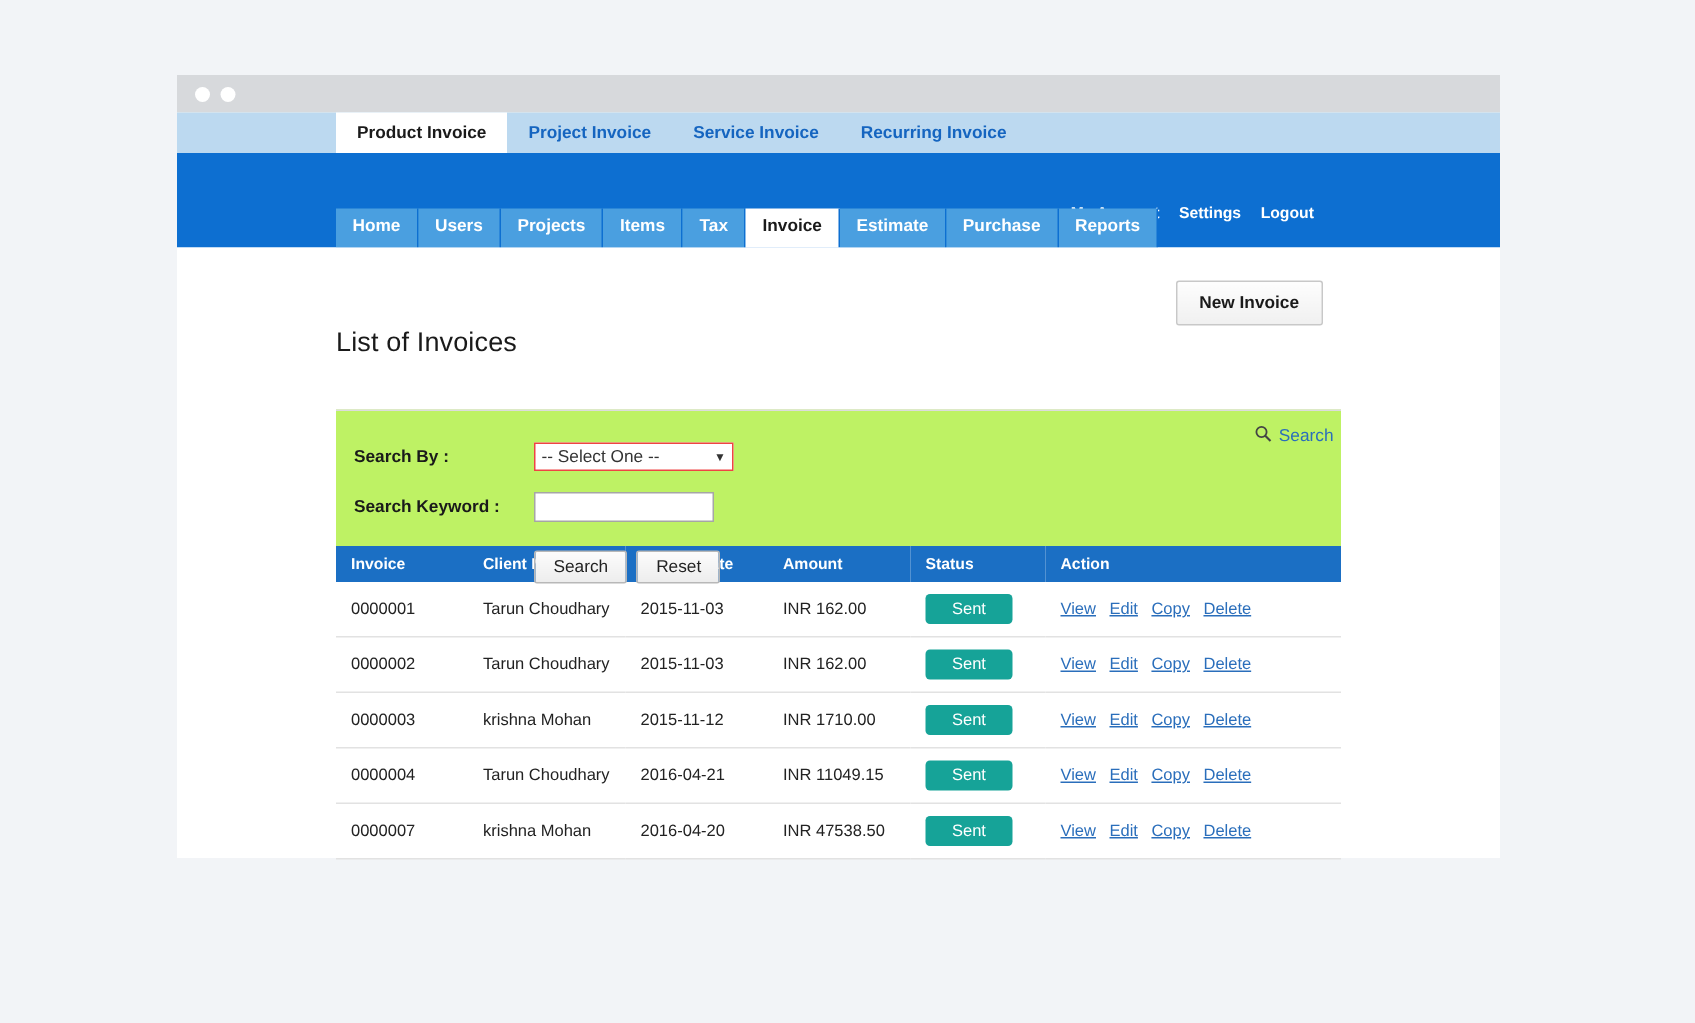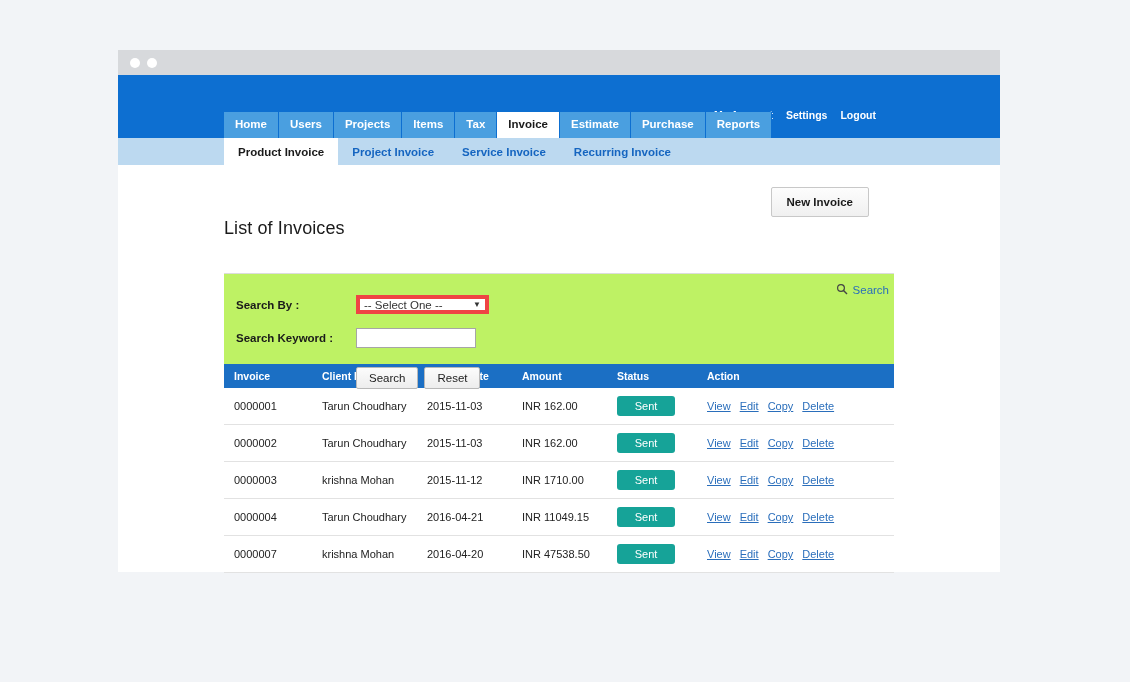--- a/index.html
+++ b/index.html
@@ -105,21 +105,21 @@
   
   #page-body {
     position: relative;
     height: 407px;
     background: #ffffff;
     padding: 0 106px;
   }
 
   #new-invoice-button {
     position: absolute;
-    right: 131px;
+    right: 118px;
     top: 22px;
     padding: 8px 15px;
     background: linear-gradient(#fdfdfd, #f0f0f0);
     border: 1px solid #c8c8c8;
     border-radius: 2px;
     font-size: 11.5px;
     font-weight: bold;
     color: #1a1a1a;
     cursor: pointer;
     white-space: nowrap;
@@ -165,21 +165,21 @@
   .form-label {
     font-size: 11.5px;
     font-weight: bold;
     color: #1a1a1a;
   }
   #searchby-select {
     width: 133px;
     height: 19px;
     font-size: 11.5px;
     font-family: "Liberation Sans", sans-serif;
-    border: 4px solid #ef4444;
+    border: 1px solid #ef4444;
     background: #ffffff;
     color: #333;
     padding-left: 4px;
     position: relative;
     display: flex;
     align-items: center;
     justify-content: space-between;
     cursor: pointer;
   }
   .select-caret { font-size: 8px; color: #333; padding-right: 4px; }
@@ -260,46 +260,46 @@
   }
 </style>
 </head>
 <body>
 
 <div id="browser-window">
 
   <div id="chrome-bar">
     <div class="chrome-dot"></div>
     <div class="chrome-dot"></div>
+  </div>
+
+  <div id="sub-nav">
+    <div class="sub-tab active">Product Invoice</div>
+    <div class="sub-tab">Project Invoice</div>
+    <div class="sub-tab">Service Invoice</div>
+    <div class="sub-tab">Recurring Invoice</div>
   </div>
 
   <div id="app-header">
     <div id="account-links">
       <a>My Account</a>
       <a>Settings</a>
       <a>Logout</a>
     </div>
     <nav id="main-nav">
       <div class="main-tab">Home</div>
       <div class="main-tab">Users</div>
       <div class="main-tab">Projects</div>
       <div class="main-tab">Items</div>
       <div class="main-tab">Tax</div>
       <div class="main-tab active">Invoice</div>
       <div class="main-tab">Estimate</div>
       <div class="main-tab">Purchase</div>
       <div class="main-tab">Reports</div>
     </nav>
-  </div>
-
-  <div id="sub-nav">
-    <div class="sub-tab active">Product Invoice</div>
-    <div class="sub-tab">Project Invoice</div>
-    <div class="sub-tab">Service Invoice</div>
-    <div class="sub-tab">Recurring Invoice</div>
   </div>
 
   <div id="page-body">
 
     <div id="new-invoice-button">New Invoice</div>
 
     <h1 id="page-title">List of Invoices</h1>
 
     <div id="search-panel">
       <div id="search-toggle">

